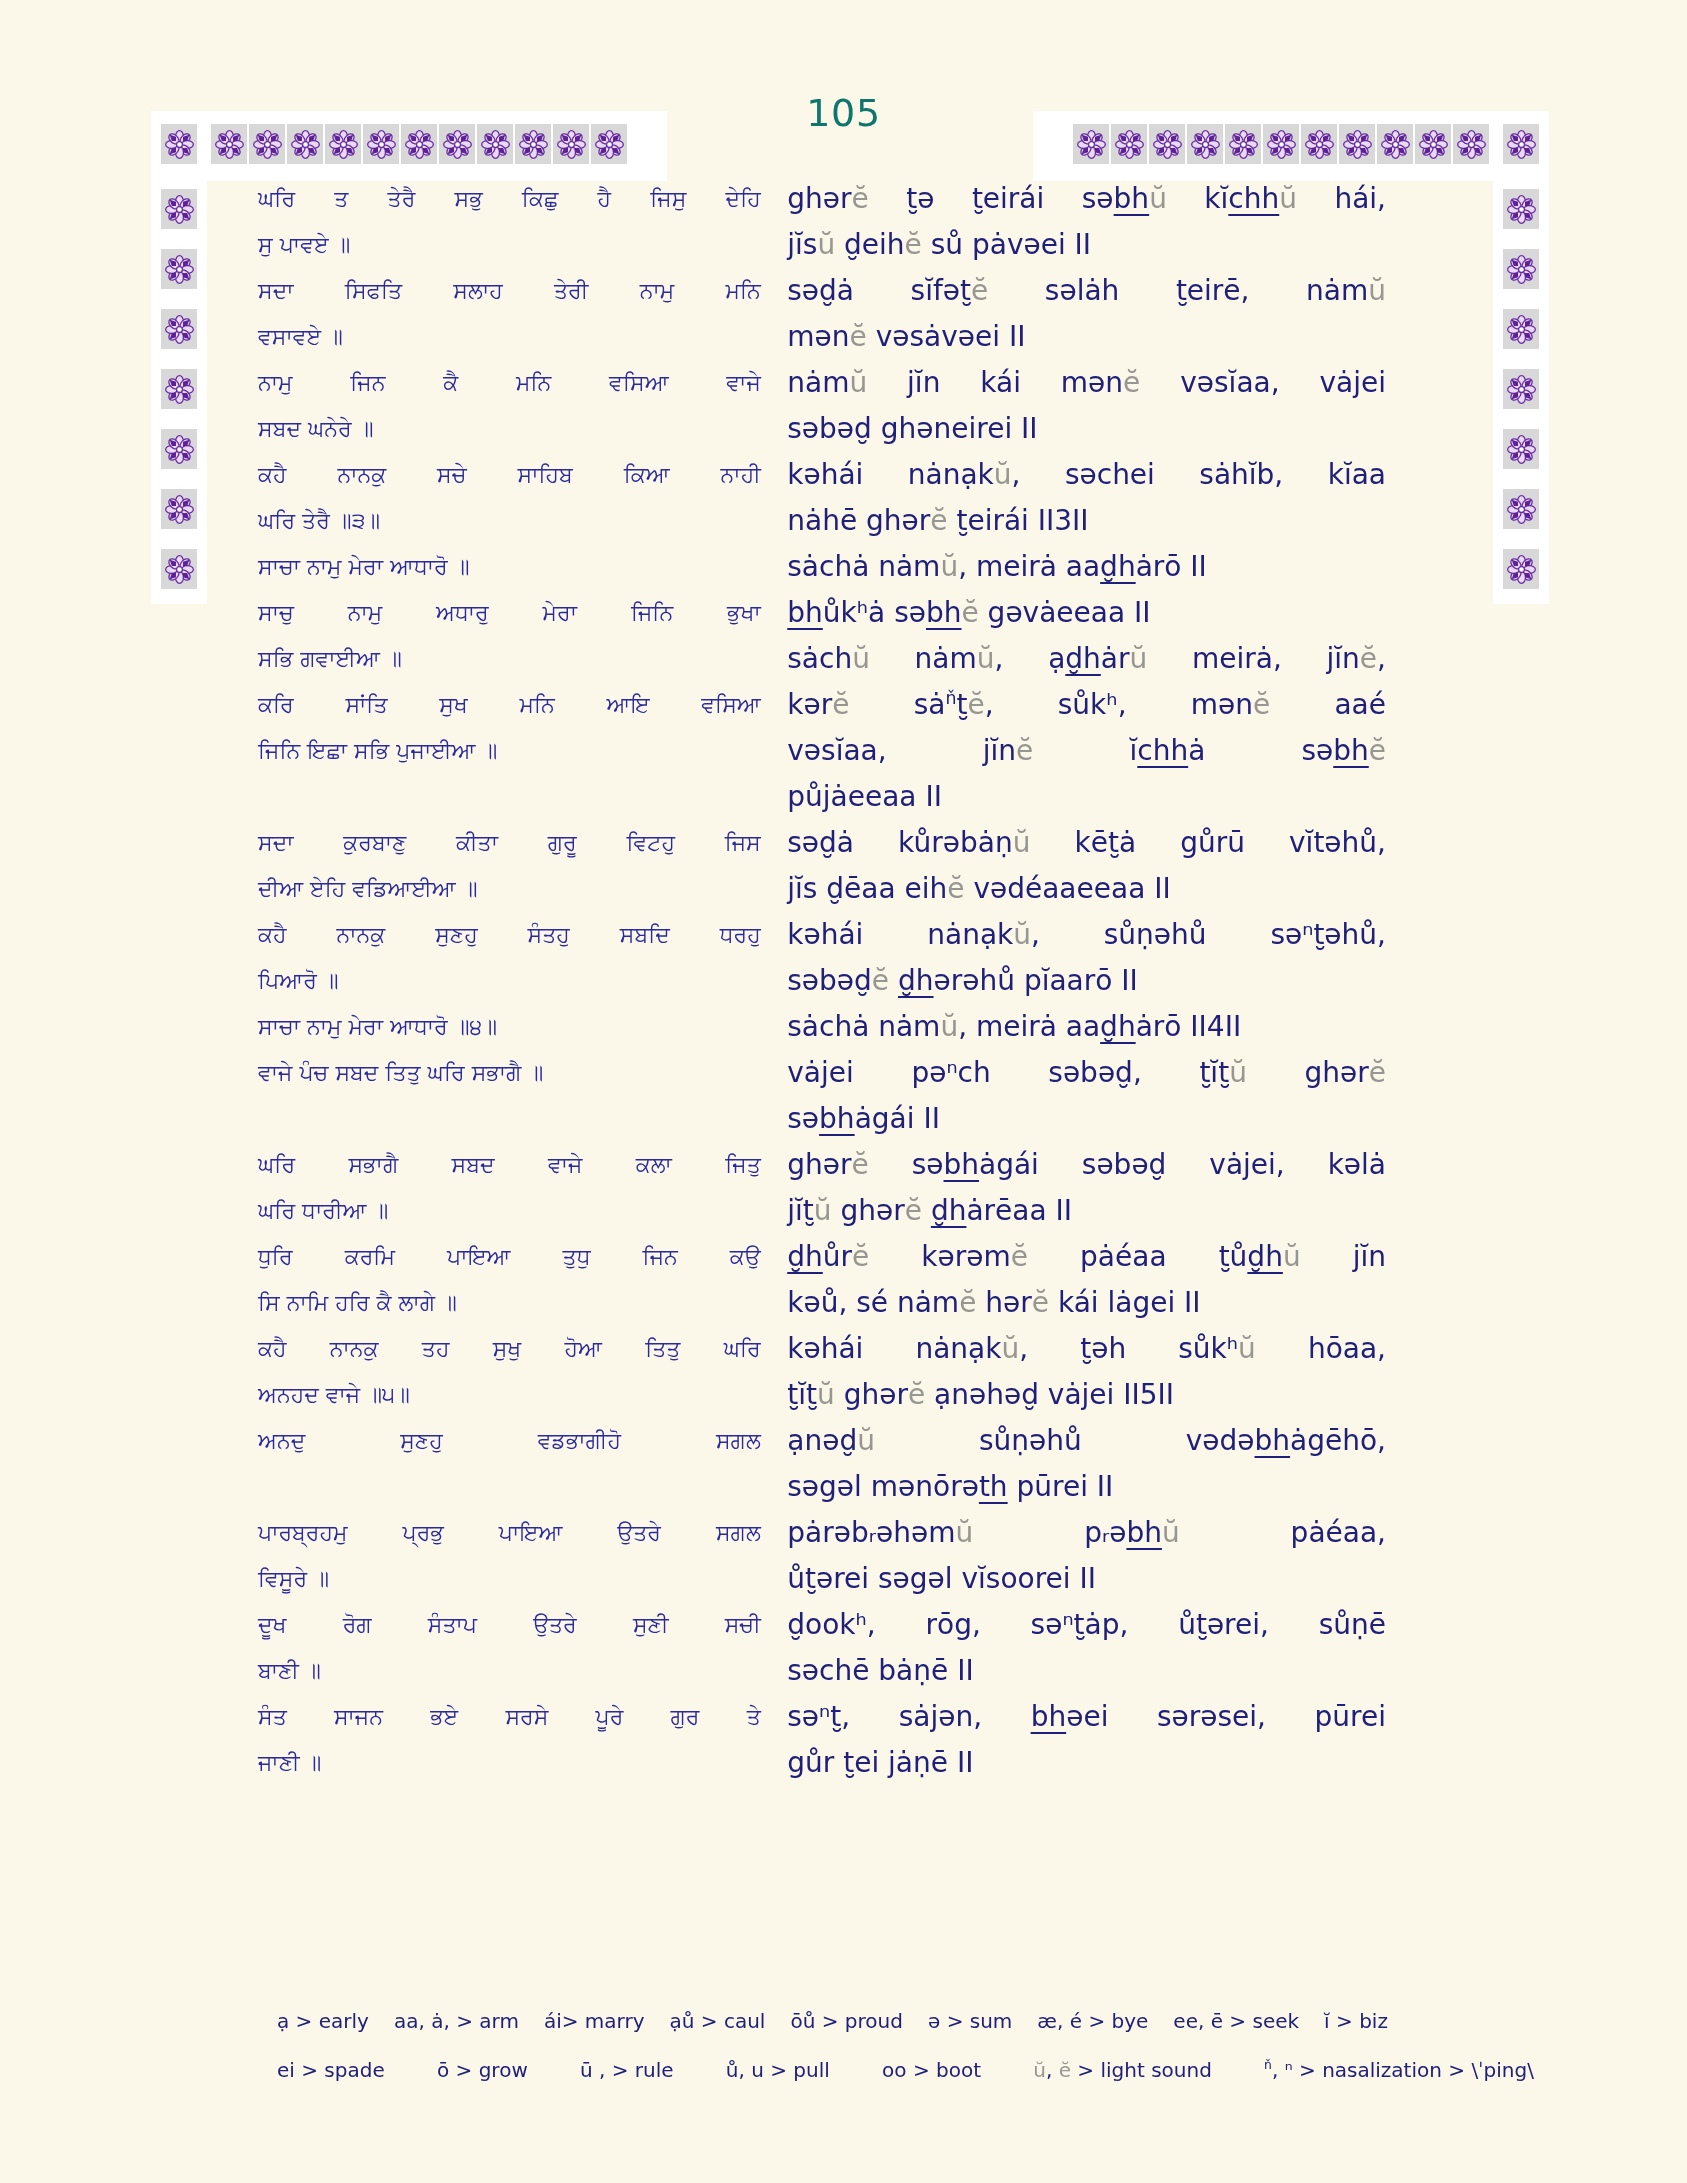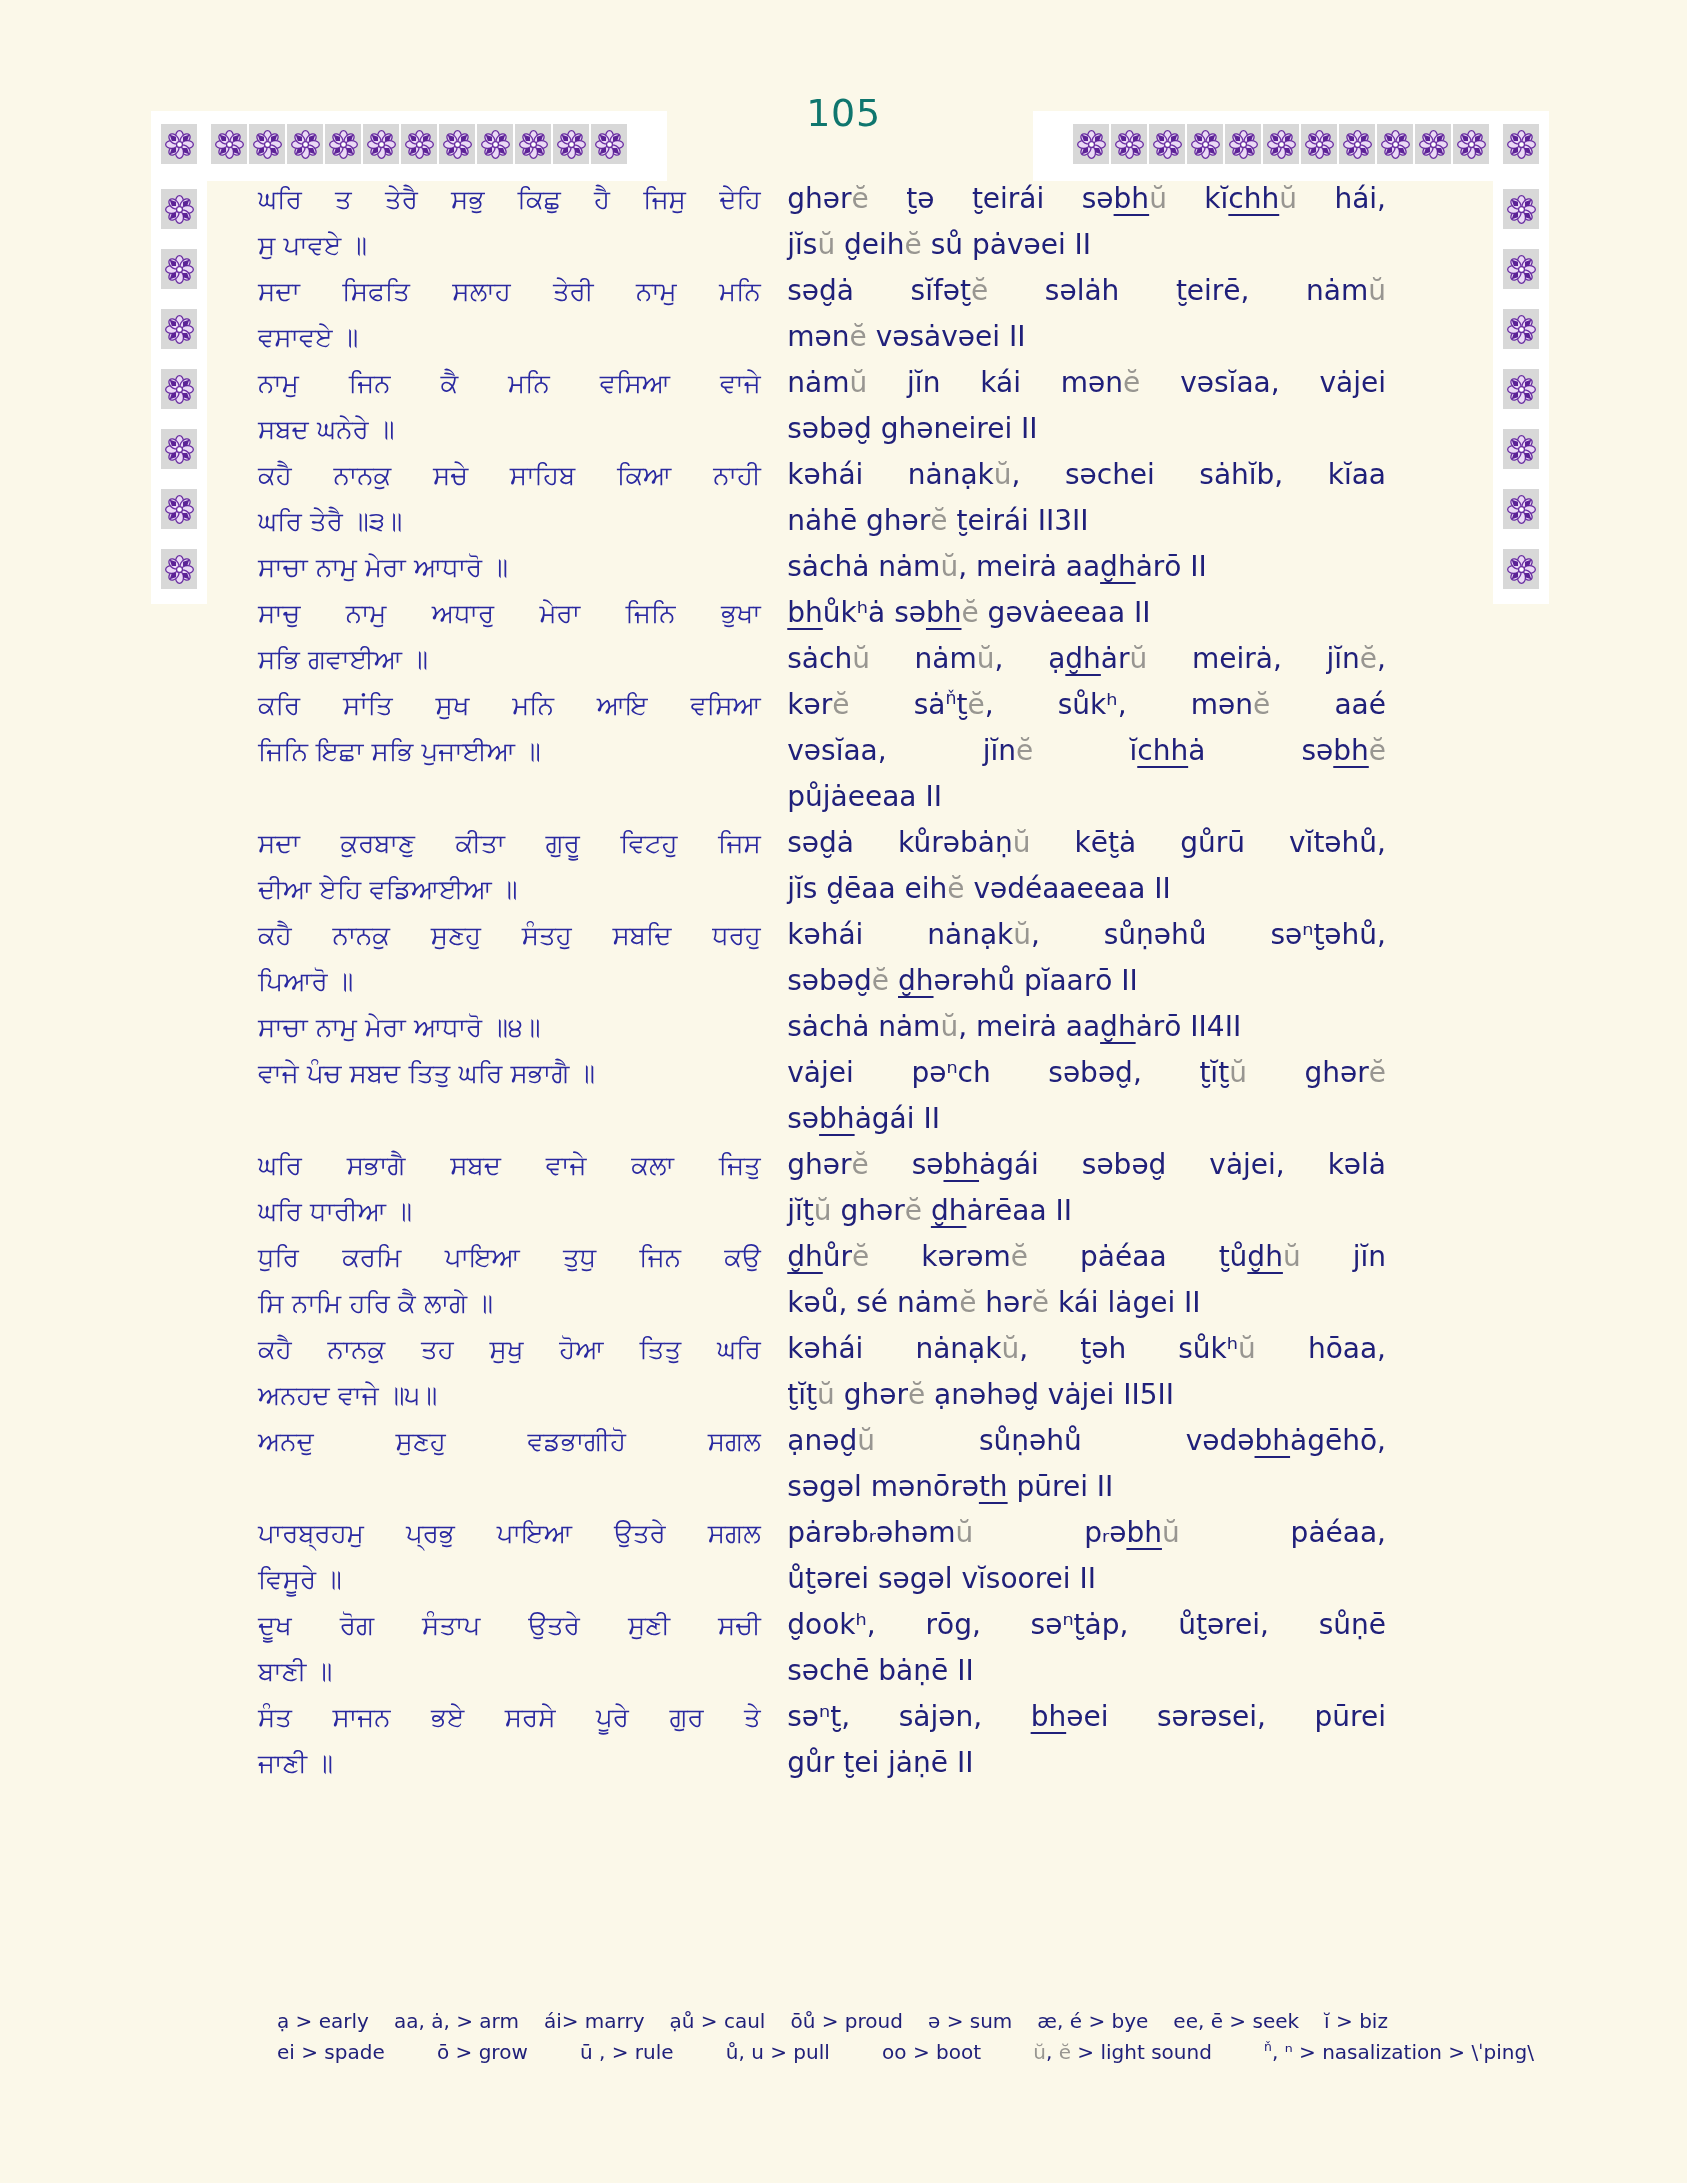--- a/index.html
+++ b/index.html
@@ -38,21 +38,21 @@
     width:36px; height:40px; background:#d8d8d8;
     display:flex; align-items:center; justify-content:center;
   }
 
   
   #verses { position:absolute; left:258px; top:176px; width:1128px; }
   .vrow  { display:flex; align-items:flex-start; }
   .gcell { width:503px; }
   .rcell { width:599px; margin-left:26.5px; }
   .g-line {
-    font-size:26px; line-height:46px; color:#2a29a0;
+    font-size:22px; line-height:46px; color:#2a29a0;
     font-weight:500; white-space:normal;
   }
   .r-line {
     font-size:28px; line-height:46px; color:#20207a;
   }
   .just { text-align:justify; text-align-last:justify; }
   .lt  { color:#989691; }                
   .dg  {                                   
     text-decoration:underline;
     text-decoration-thickness:2px;
@@ -60,21 +60,21 @@
   }
   .sup { vertical-align:super; font-size:62%; line-height:0; }
 
   
   .legend {
     position:absolute; left:277px; top:2010px; width:1264px;
     color:#20207a; font-size:20px; font-weight:400;
   }
   .legend-row { display:flex; justify-content:space-between; line-height:22.5px; }
   #legend-row1 { width:1111px; }
-  #legend-row2 { width:1257px; margin-top:8px; }
+  #legend-row2 { width:1257px; margin-top:26px; }
   .legend-item { white-space:nowrap; }
 </style>
 </head>
 <body>
 
 <div class="page">
 
   <div class="page-number">105</div>
 
   <div id="ornament-left" class="orn">

